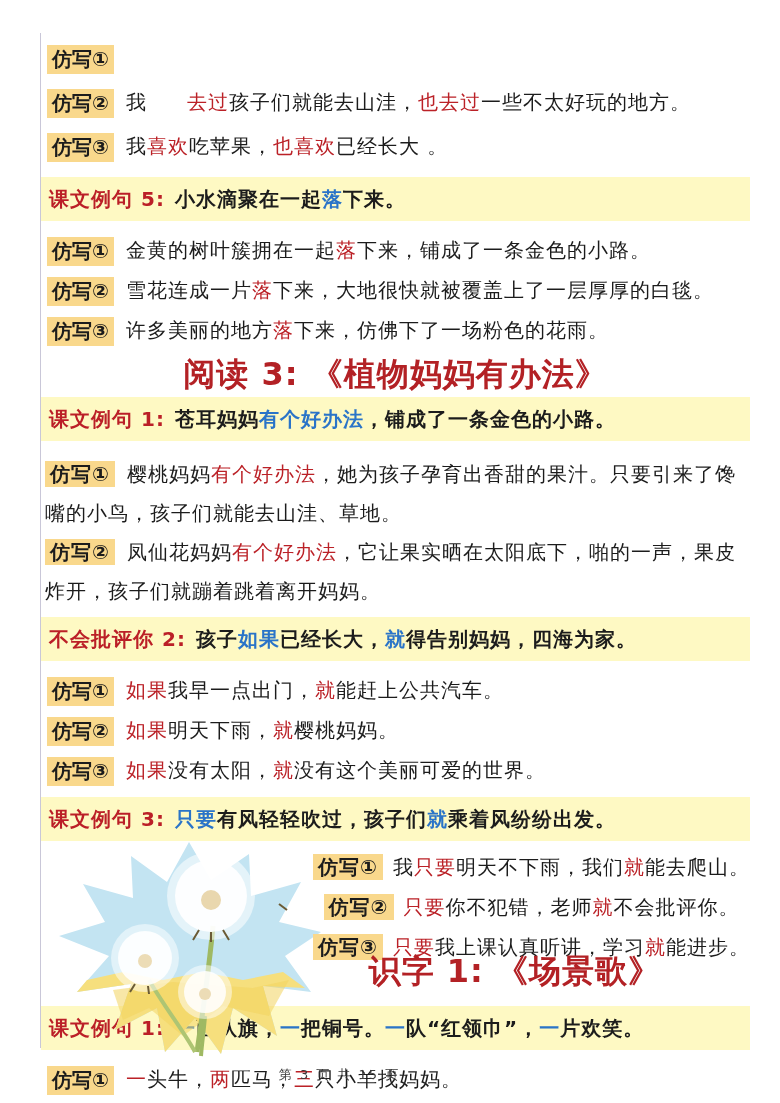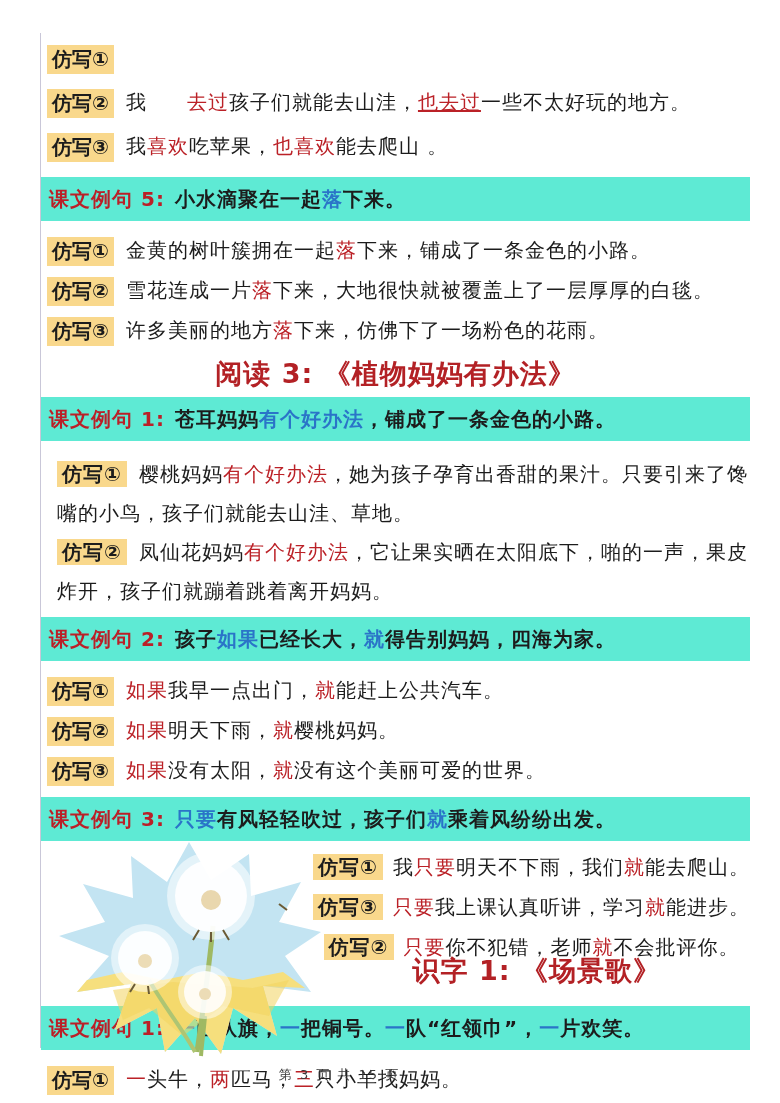--- a/index.html
+++ b/index.html
@@ -11,32 +11,32 @@
   .page{position:absolute;inset:0;}
   .left-rule{position:absolute;left:40px;top:33px;height:1015px;width:1px;background:#c9c7d8;}
   .content{position:absolute;left:41px;top:0;width:709px;}
 
   
   .fx-line{display:flex;align-items:flex-start;font-size:20px;line-height:27px;margin:0 0 15px 6px;}
   .fx-label{background:#f9d88c;font-weight:bold;padding:1px 5px;margin-right:12px;white-space:nowrap;flex:0 0 auto;}
   .fx-text{letter-spacing:1px;}
 
   
-  .banner{background:#5eead4;font-weight:bold;font-size:20px;line-height:26px;padding:9px 6px 9px 8px;letter-spacing:1px;}
+  .banner{background:#fef9c3;font-weight:bold;font-size:20px;line-height:26px;padding:9px 6px 9px 8px;letter-spacing:1px;}
   .banner-label{color:#bb1f27;margin-right:10px;}
 
   
-  .heading{color:#b32125;font-weight:bold;font-size:27px;line-height:34px;text-align:center;letter-spacing:1px;}
+  .heading{color:#b32125;font-weight:bold;font-size:32px;line-height:34px;text-align:center;letter-spacing:1px;}
 
   
   .sec-top{padding-top:45px;}
   .mt7{margin-top:7px;} .mt8{margin-top:8px;}
   .mt6{margin-top:6px;} .mt14{margin-top:14px;} .mt16{margin-top:16px;}
   .tight .fx-line{margin-bottom:11px;}
-  .para{font-size:20px;line-height:39px;margin:0 0 0 16px;letter-spacing:1px;}
+  .para{font-size:20px;line-height:39px;margin:0 0 0 4px;letter-spacing:1px;}
   .para .fx-label{margin-right:12px;}
 
   
   .zhiyao-row{position:relative;height:160px;margin-top:5px;}
   .dandelion{position:absolute;left:12px;top:-6px;width:272px;height:224px;}
   .zy-lines{position:absolute;right:0;top:8px;text-align:center;}
   .zy-line{font-size:20px;line-height:27px;margin-bottom:13px;letter-spacing:1px;}
   .zy-line .fx-label{margin-right:10px;}
   .heading-overlay{position:absolute;left:200px;top:108px;width:420px;text-align:right;}
 
@@ -49,25 +49,25 @@
   <div class="left-rule"></div>
 
   <div class="content">
 
     <div class="sec-top">
       <div class="fx-line">
         <span class="fx-label">仿写①</span>
       </div>
       <div class="fx-line">
         <span class="fx-label">仿写②</span>
-        <span class="fx-text"><span>我</span><span style="color: rgb(187, 33, 39); margin-left: 40px;">去过</span><span>孩子们就能去山洼，</span><span style="color: rgb(187, 33, 39); text-decoration: underline;">也去过</span><span>一些不太好玩的地方。</span></span>
+        <span class="fx-text"><span>我</span><span style="color: rgb(187, 33, 39); margin-left: 40px;">去过</span><span>孩子们就能去山洼，</span><span style="color: rgb(187, 33, 39);">也去过</span><span>一些不太好玩的地方。</span></span>
       </div>
       <div class="fx-line">
         <span class="fx-label">仿写③</span>
-        <span class="fx-text"><span>我</span><span style="color: rgb(187, 33, 39);">喜欢</span><span>吃苹果，</span><span style="color: rgb(187, 33, 39);">也喜欢</span><span>能去爬山 。</span></span>
+        <span class="fx-text"><span>我</span><span style="color: rgb(187, 33, 39);">喜欢</span><span>吃苹果，</span><span style="color: rgb(187, 33, 39);">也喜欢</span><span>已经长大 。</span></span>
       </div>
     </div>
 
     <div class="banner mt7">
       <span class="banner-label">课文例句 5:</span><span><span>小水滴聚在一起</span><span style="color: rgb(42, 116, 200);">落</span><span>下来。</span></span>
     </div>
 
     <div class="mt16 tight">
       <div class="fx-line">
         <span class="fx-label">仿写①</span>
@@ -92,21 +92,21 @@
     <div class="mt14">
       <div class="para">
         <span class="fx-label">仿写①</span><span><span>樱桃妈妈</span><span style="color: rgb(187, 33, 39);">有个好办法</span><span>，她为孩子孕育出香甜的果汁。只要引来了馋嘴的小鸟，孩子们就能去山洼、草地。</span></span>
       </div>
       <div class="para">
         <span class="fx-label">仿写②</span><span><span>凤仙花妈妈</span><span style="color: rgb(187, 33, 39);">有个好办法</span><span>，它让果实晒在太阳底下，啪的一声，果皮炸开，孩子们就蹦着跳着离开妈妈。</span></span>
       </div>
     </div>
 
     <div class="banner mt6">
-      <span class="banner-label">课文例句 2:</span><span><span>孩子</span><span style="color: rgb(42, 116, 200);">如果</span><span>已经长大，</span><span style="color: rgb(42, 116, 200);">就</span><span>得告别妈妈，四海为家。</span></span>
+      <span class="banner-label">不会批评你 2:</span><span><span>孩子</span><span style="color: rgb(42, 116, 200);">如果</span><span>已经长大，</span><span style="color: rgb(42, 116, 200);">就</span><span>得告别妈妈，四海为家。</span></span>
     </div>
 
     <div class="mt16 tight">
       <div class="fx-line">
         <span class="fx-label">仿写①</span>
         <span class="fx-text"><span style="color: rgb(187, 33, 39);">如果</span><span>我早一点出门，</span><span style="color: rgb(187, 33, 39);">就</span><span>能赶上公共汽车。</span></span>
       </div>
       <div class="fx-line">
         <span class="fx-label">仿写②</span>
         <span class="fx-text"><span style="color: rgb(187, 33, 39);">如果</span><span>明天下雨，</span><span style="color: rgb(187, 33, 39);">就</span><span>樱桃妈妈。</span></span>
@@ -152,24 +152,24 @@
         </g>
 
         <path d="M226,64 l8,6" stroke="#6b5b35" stroke-width="2"></path>
       </svg>
 
       <div class="zy-lines">
         <div class="zy-line">
           <span class="fx-label">仿写①</span><span><span>我</span><span style="color: rgb(187, 33, 39);">只要</span><span>明天不下雨，我们</span><span style="color: rgb(187, 33, 39);">就</span><span>能去爬山。</span></span>
         </div>
         <div class="zy-line">
-          <span class="fx-label">仿写③</span><span><span style="color: rgb(187, 33, 39);">只要</span><span>我上课认真听讲，学习</span><span style="color: rgb(187, 33, 39);">就</span><span>能进步。</span></span>
+          <span class="fx-label">仿写②</span><span><span style="color: rgb(187, 33, 39);">只要</span><span>你不犯错，老师</span><span style="color: rgb(187, 33, 39);">就</span><span>不会批评你。</span></span>
         </div>
         <div class="zy-line">
-          <span class="fx-label">仿写②</span><span><span style="color: rgb(187, 33, 39);">只要</span><span>你不犯错，老师</span><span style="color: rgb(187, 33, 39);">就</span><span>不会批评你。</span></span>
+          <span class="fx-label">仿写③</span><span><span style="color: rgb(187, 33, 39);">只要</span><span>我上课认真听讲，学习</span><span style="color: rgb(187, 33, 39);">就</span><span>能进步。</span></span>
         </div>
       </div>
 
       <div class="heading heading-overlay">识字 1: 《场景歌》</div>
     </div>
 
     <div class="banner">
       <span class="banner-label">课文例句 1:</span><span><span style="color: rgb(42, 116, 200);">一</span><span>面队旗，</span><span style="color: rgb(42, 116, 200);">一</span><span>把铜号。</span><span style="color: rgb(42, 116, 200);">一</span><span>队“红领巾”，</span><span style="color: rgb(42, 116, 200);">一</span><span>片欢笑。</span></span>
     </div>
 

